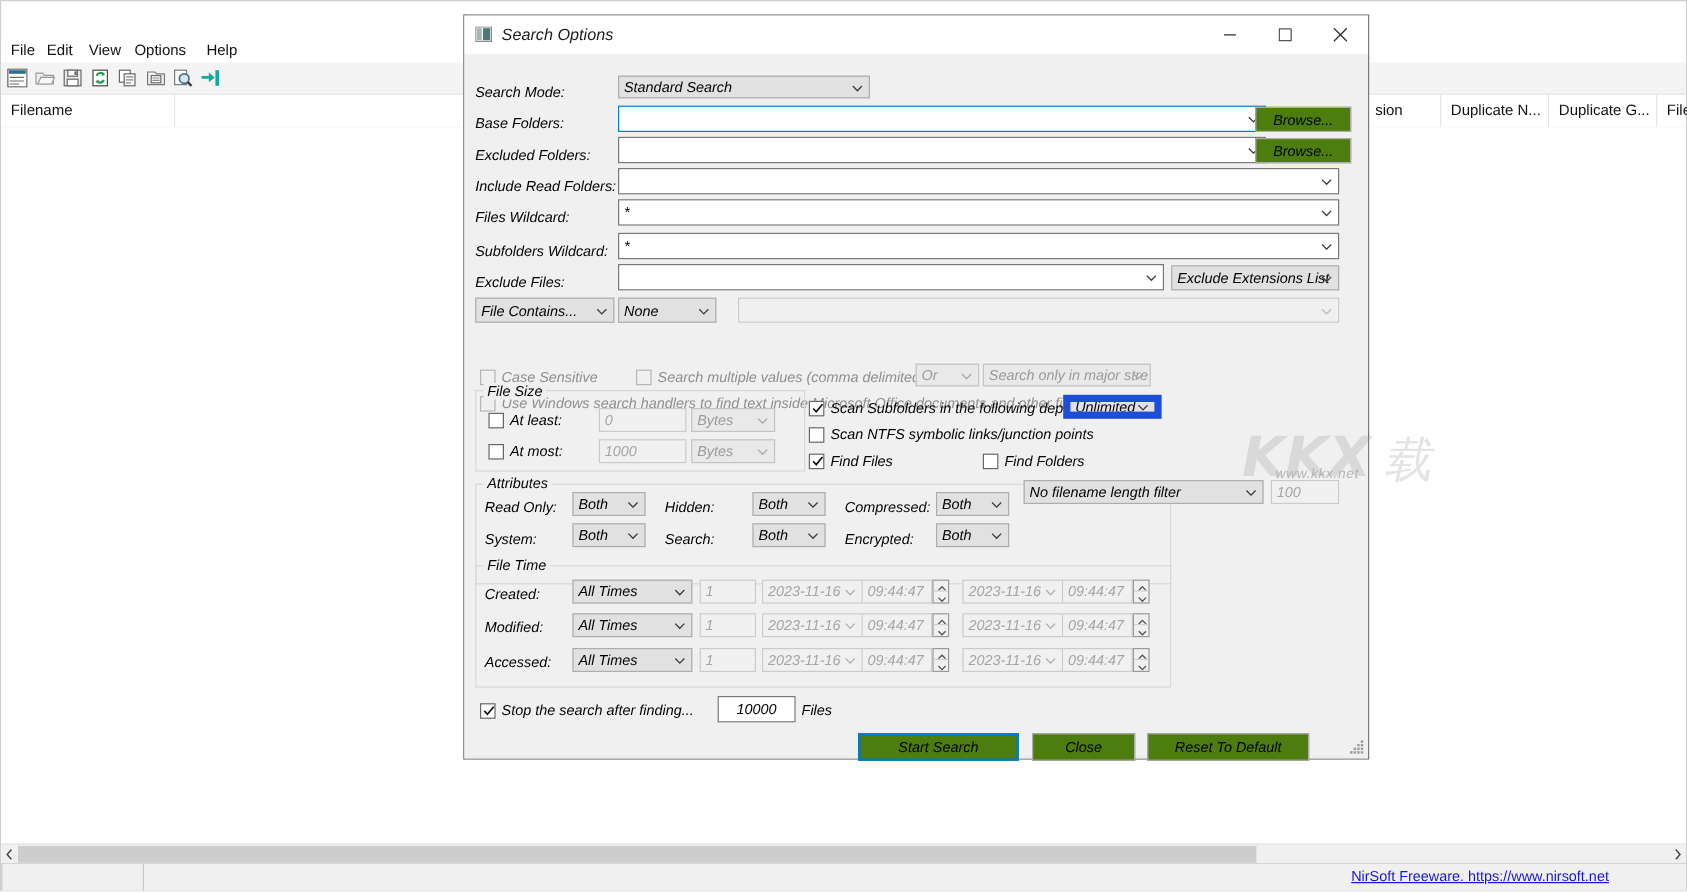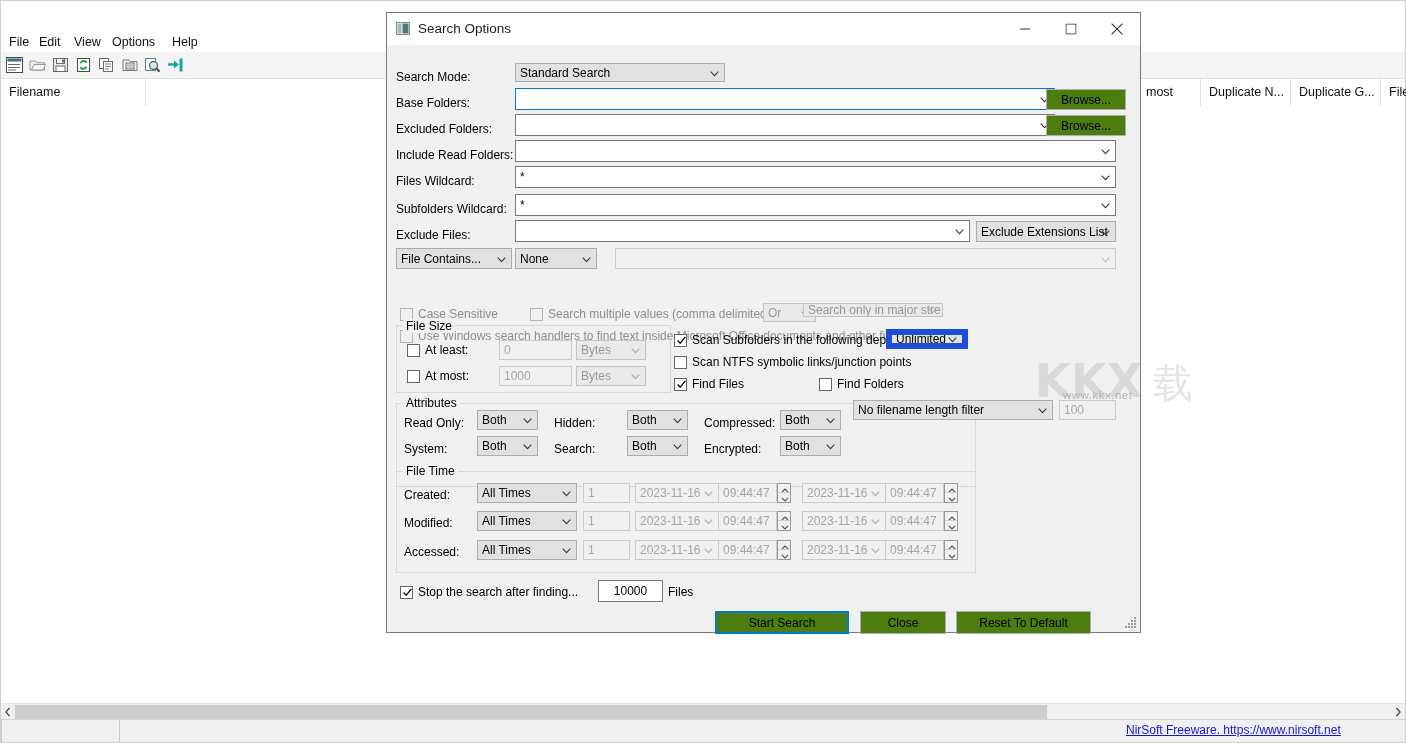--- a/index.html
+++ b/index.html
@@ -46,21 +46,21 @@
   #app-statusbar{position:absolute;left:0;right:0;bottom:0;height:22px;background:#f0f0f0;
     border-top:1px solid #d5d5d5;}
   #status-sep1{position:absolute;left:0;top:0;width:1px;height:22px;background:#c9c9c9;}
   #status-sep2{position:absolute;left:118px;top:0;width:1px;height:22px;background:#c9c9c9;}
   #nirsoft-link{position:absolute;left:1125px;top:3px;font-size:12px;color:#1616d8;
     text-decoration:underline;white-space:nowrap;}
 
   
   #dialog{position:absolute;left:386px;top:12px;width:755px;height:621px;
     background:#f0f0f0;border:1px solid #7a7a7a;box-sizing:border-box;
-    box-shadow:0 0 0 0 rgba(0,0,0,0);}
+    box-shadow:0 0 0 0 rgba(0,0,0,0);font-style:italic;}
   #dlg-titlebar{position:absolute;left:0;top:0;right:0;height:32px;background:#ffffff;}
   #dlg-title-icon{position:absolute;left:9px;top:9px;width:14px;height:13px;}
   #dlg-title-text{position:absolute;left:31px;top:8px;font-size:13.5px;color:#1b1b1b;}
   .dwin-btn{position:absolute;top:0;width:46px;height:32px;}
   .dwin-btn svg{position:absolute;left:50%;top:50%;transform:translate(-50%,-50%);}
   #dlg-min{right:92px;}#dlg-max{right:46px;}#dlg-close{right:0px;}
 
   #dlg-body{position:absolute;left:0;top:32px;right:0;bottom:0;background:#f0f0f0;}
 
   .lbl{position:absolute;font-size:12px;color:#000;white-space:nowrap;}
@@ -182,21 +182,21 @@
       <svg width="17" height="16" viewBox="0 0 17 16">
         <path d="M1 7.5 L9 7.5" stroke="#12a89a" stroke-width="2.4"></path>
         <path d="M7 3.5 L12 7.5 L7 11.5 Z" fill="#12a89a"></path>
         <rect x="12.5" y="1.5" width="3" height="13" fill="#12a89a"></rect>
       </svg>
     </div>
   </div>
 
   <div id="app-header-row">
     <div class="col-head" style="left:0px;width:145px">Filename</div>
-    <div class="col-head" style="left:1137px;width:63px">most</div>
+    <div class="col-head" style="left:1137px;width:63px">sion</div>
     <div class="col-head" style="left:1200px;width:90px">Duplicate N...</div>
     <div class="col-head" style="left:1290px;width:90px">Duplicate G...</div>
     <div class="col-head" style="left:1380px;width:26px;border-right:none">File</div>
   </div>
 
   <div id="app-list-area"></div>
 
   <div id="app-hscroll-wrap">
     <div id="hs-left">
       <svg width="14" height="16" viewBox="0 0 14 16">
@@ -369,21 +369,21 @@
       <span class="txt">Search multiple values (comma delimited)</span>
     </div>
     <div class="combo dis2" style="left:376px;top:258px;width:53px;height:19px">
       <span class="ctext">Or</span>
       <span class="carr">
         <svg width="9" height="6" viewBox="0 0 9 6">
             <path d="M0.7 0.7 L4.5 4.6 L8.3 0.7" fill="none" stroke="#a9a9a9" stroke-width="1.1"></path>
           </svg>
       </span>
     </div>
-    <div class="combo dis2" style="left:416px;top:258px;width:140px;height:14px">
+    <div class="combo dis2" style="left:432px;top:258px;width:140px;height:19px">
       <span class="ctext">Search only in major stre</span>
       <span class="carr">
         <svg width="9" height="6" viewBox="0 0 9 6">
             <path d="M0.7 0.7 L4.5 4.6 L8.3 0.7" fill="none" stroke="#a9a9a9" stroke-width="1.1"></path>
           </svg>
       </span>
     </div>
 
     <div class="chk dis" style="left:13px;top:284px">
       <span class="box dis"></span>

